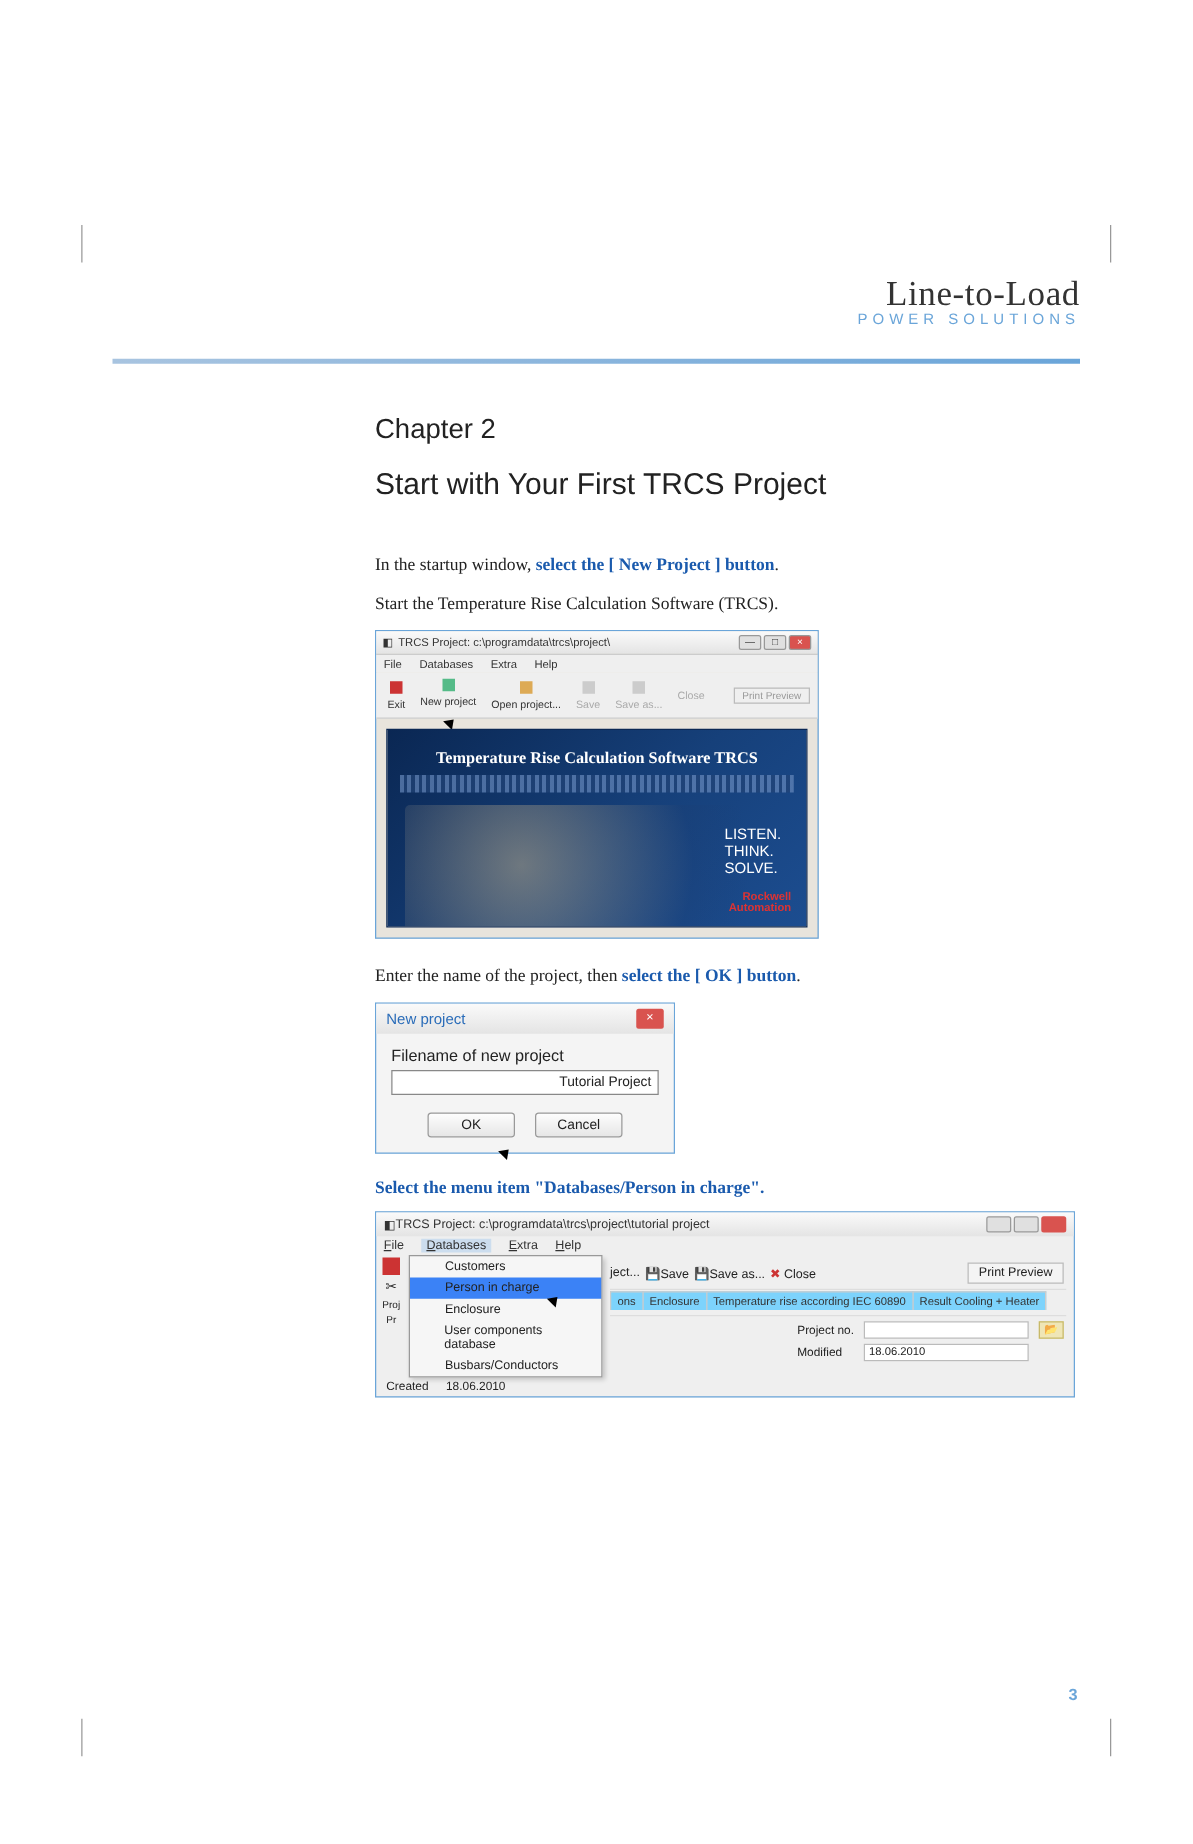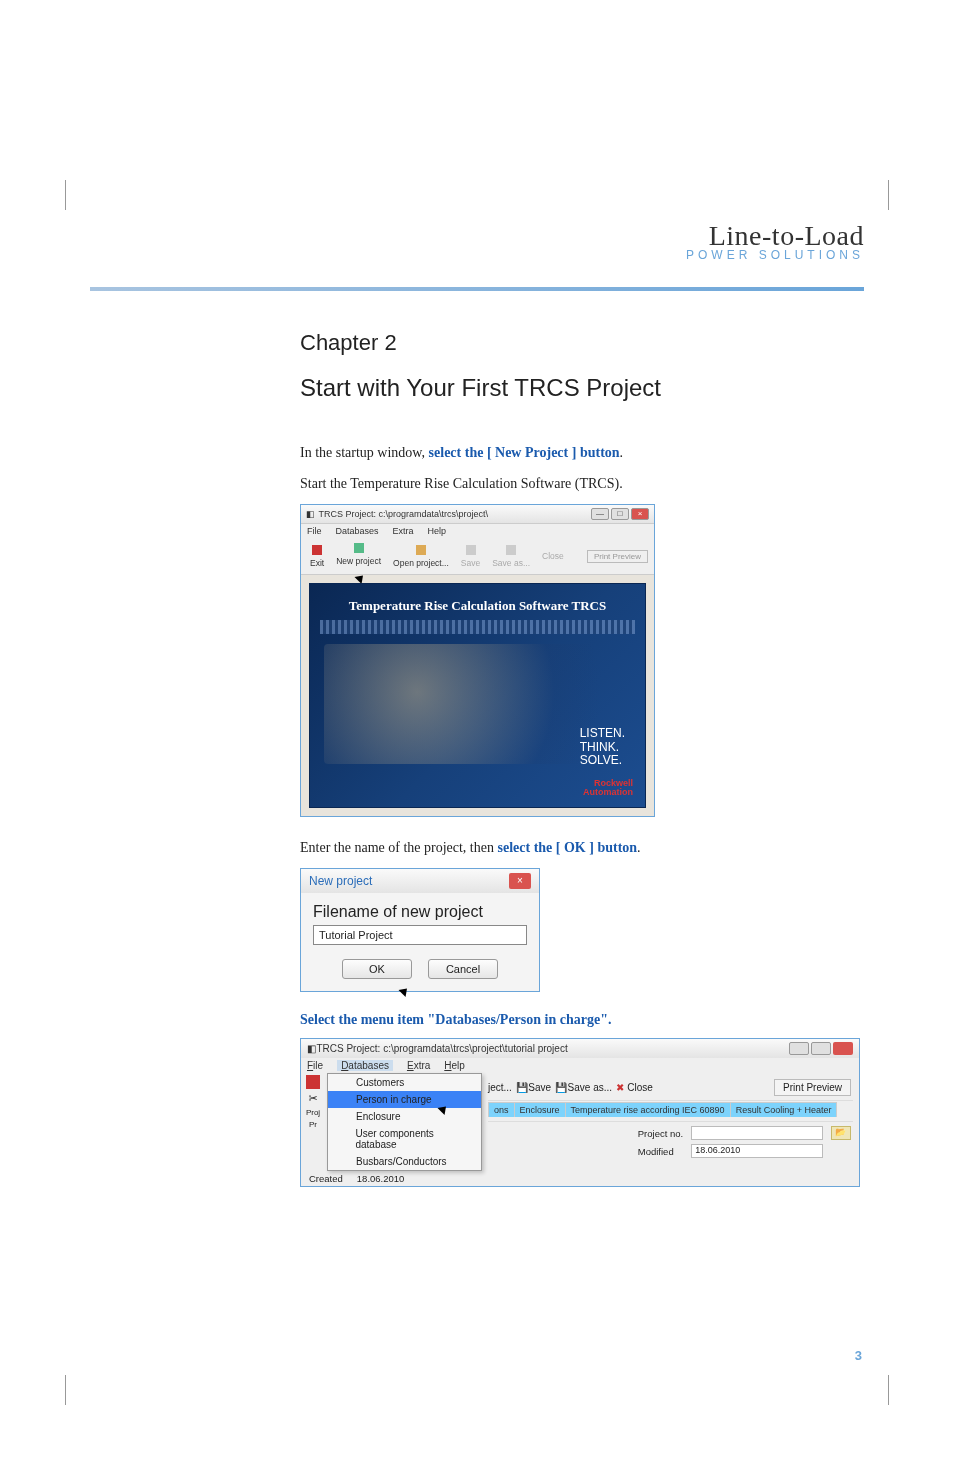--- a/index.html
+++ b/index.html
@@ -164,21 +164,21 @@
     width: 0; height: 0;
     border-left: 7px solid #000;
     border-top: 5px solid transparent;
     border-bottom: 5px solid transparent;
     transform: rotate(-45deg);
   }
   .shot1-splash {
     margin: 8px;
     background: linear-gradient(135deg, #0a2753, #16407a 55%, #1c4d90);
     position: relative;
-    height: 225px;
+    height: 159px;
     border: 1px solid #0a2753;
     overflow: hidden;
   }
   .splash-title {
     text-align: center;
     color: #fff;
     font-family: Georgia, serif;
     font-weight: bold;
     font-size: 13px;
     padding-top: 14px;
@@ -240,31 +240,32 @@
     color: #fff;
     border-radius: 2px;
     text-align: center;
     font-size: 10px;
     line-height: 16px;
   }
   .shot2-body {
     padding: 10px 12px 12px 12px;
   }
   .shot2-label {
-    font-size: 16px;
+    font-size: 13px;
     color: #222;
     margin-bottom: 4px;
   }
   .shot2-input {
     width: 100%;
     border: 1px solid #888;
     background: #fff;
     padding: 3px 5px;
     font-size: 11px;
     margin-bottom: 14px;
+    text-align: right;
   }
   .shot2-buttons {
     display: flex;
     justify-content: center;
     gap: 16px;
   }
   .shot2-btn {
     width: 70px;
     padding: 3px 0;
     text-align: center;

